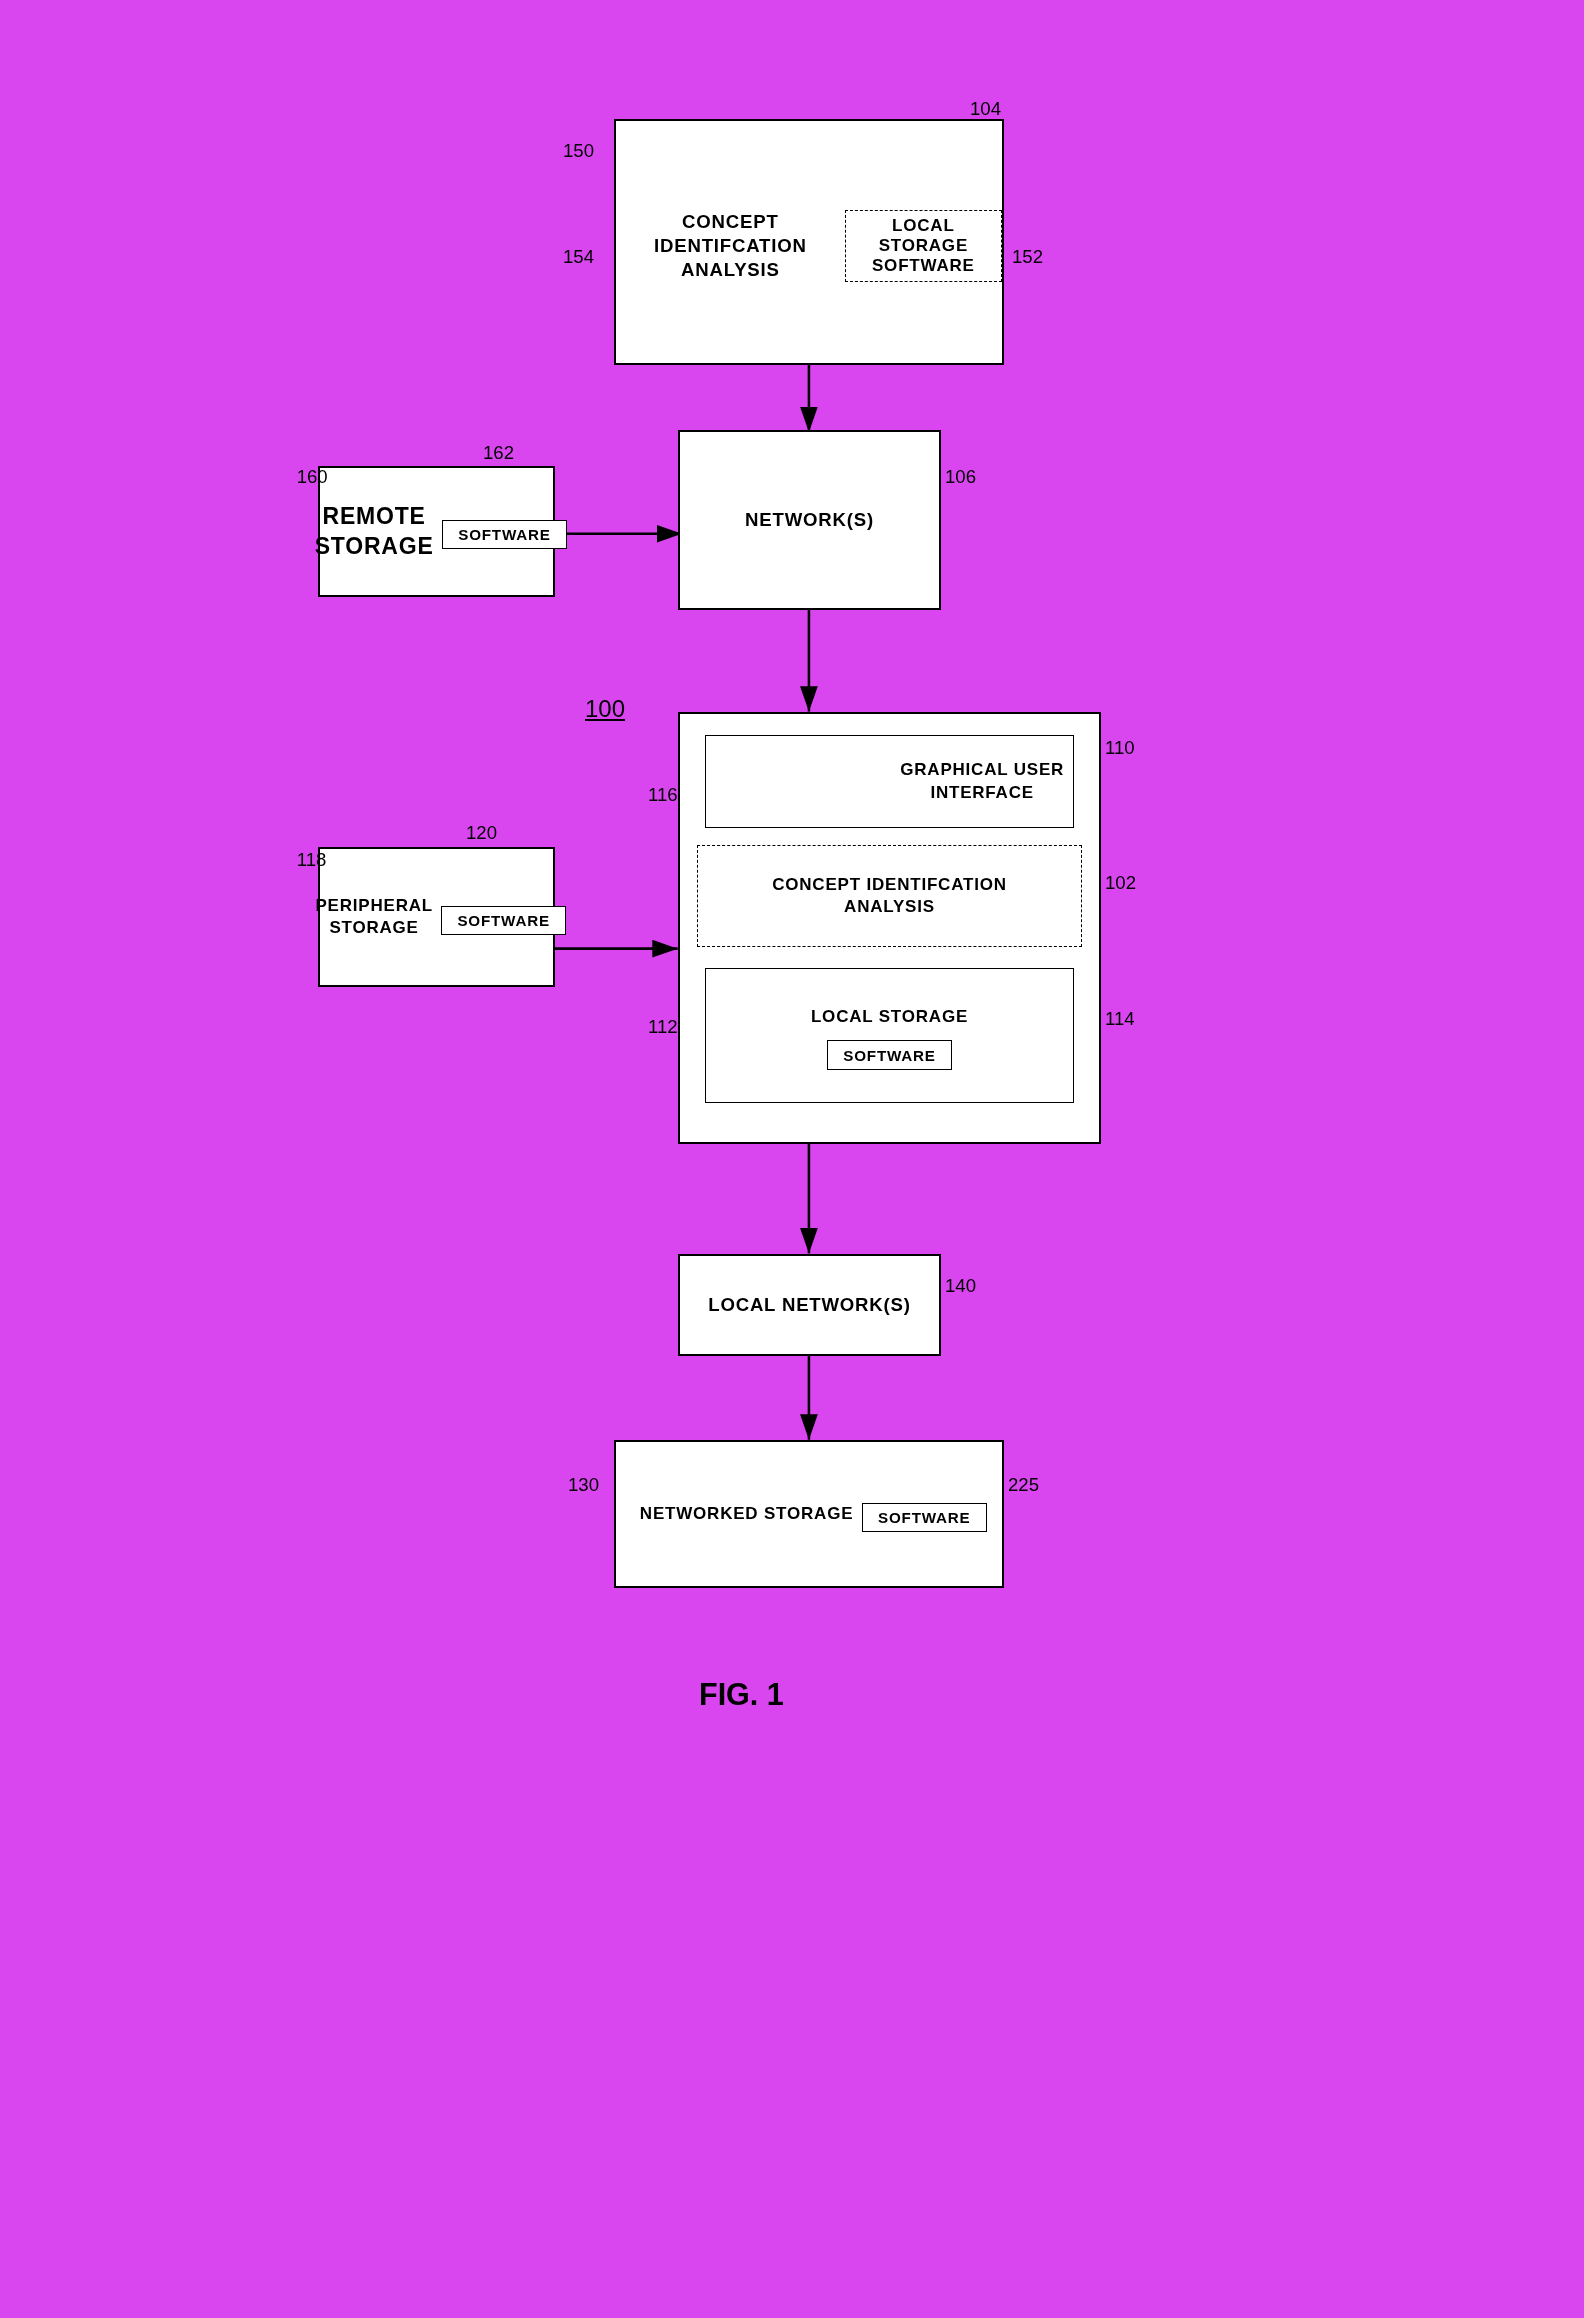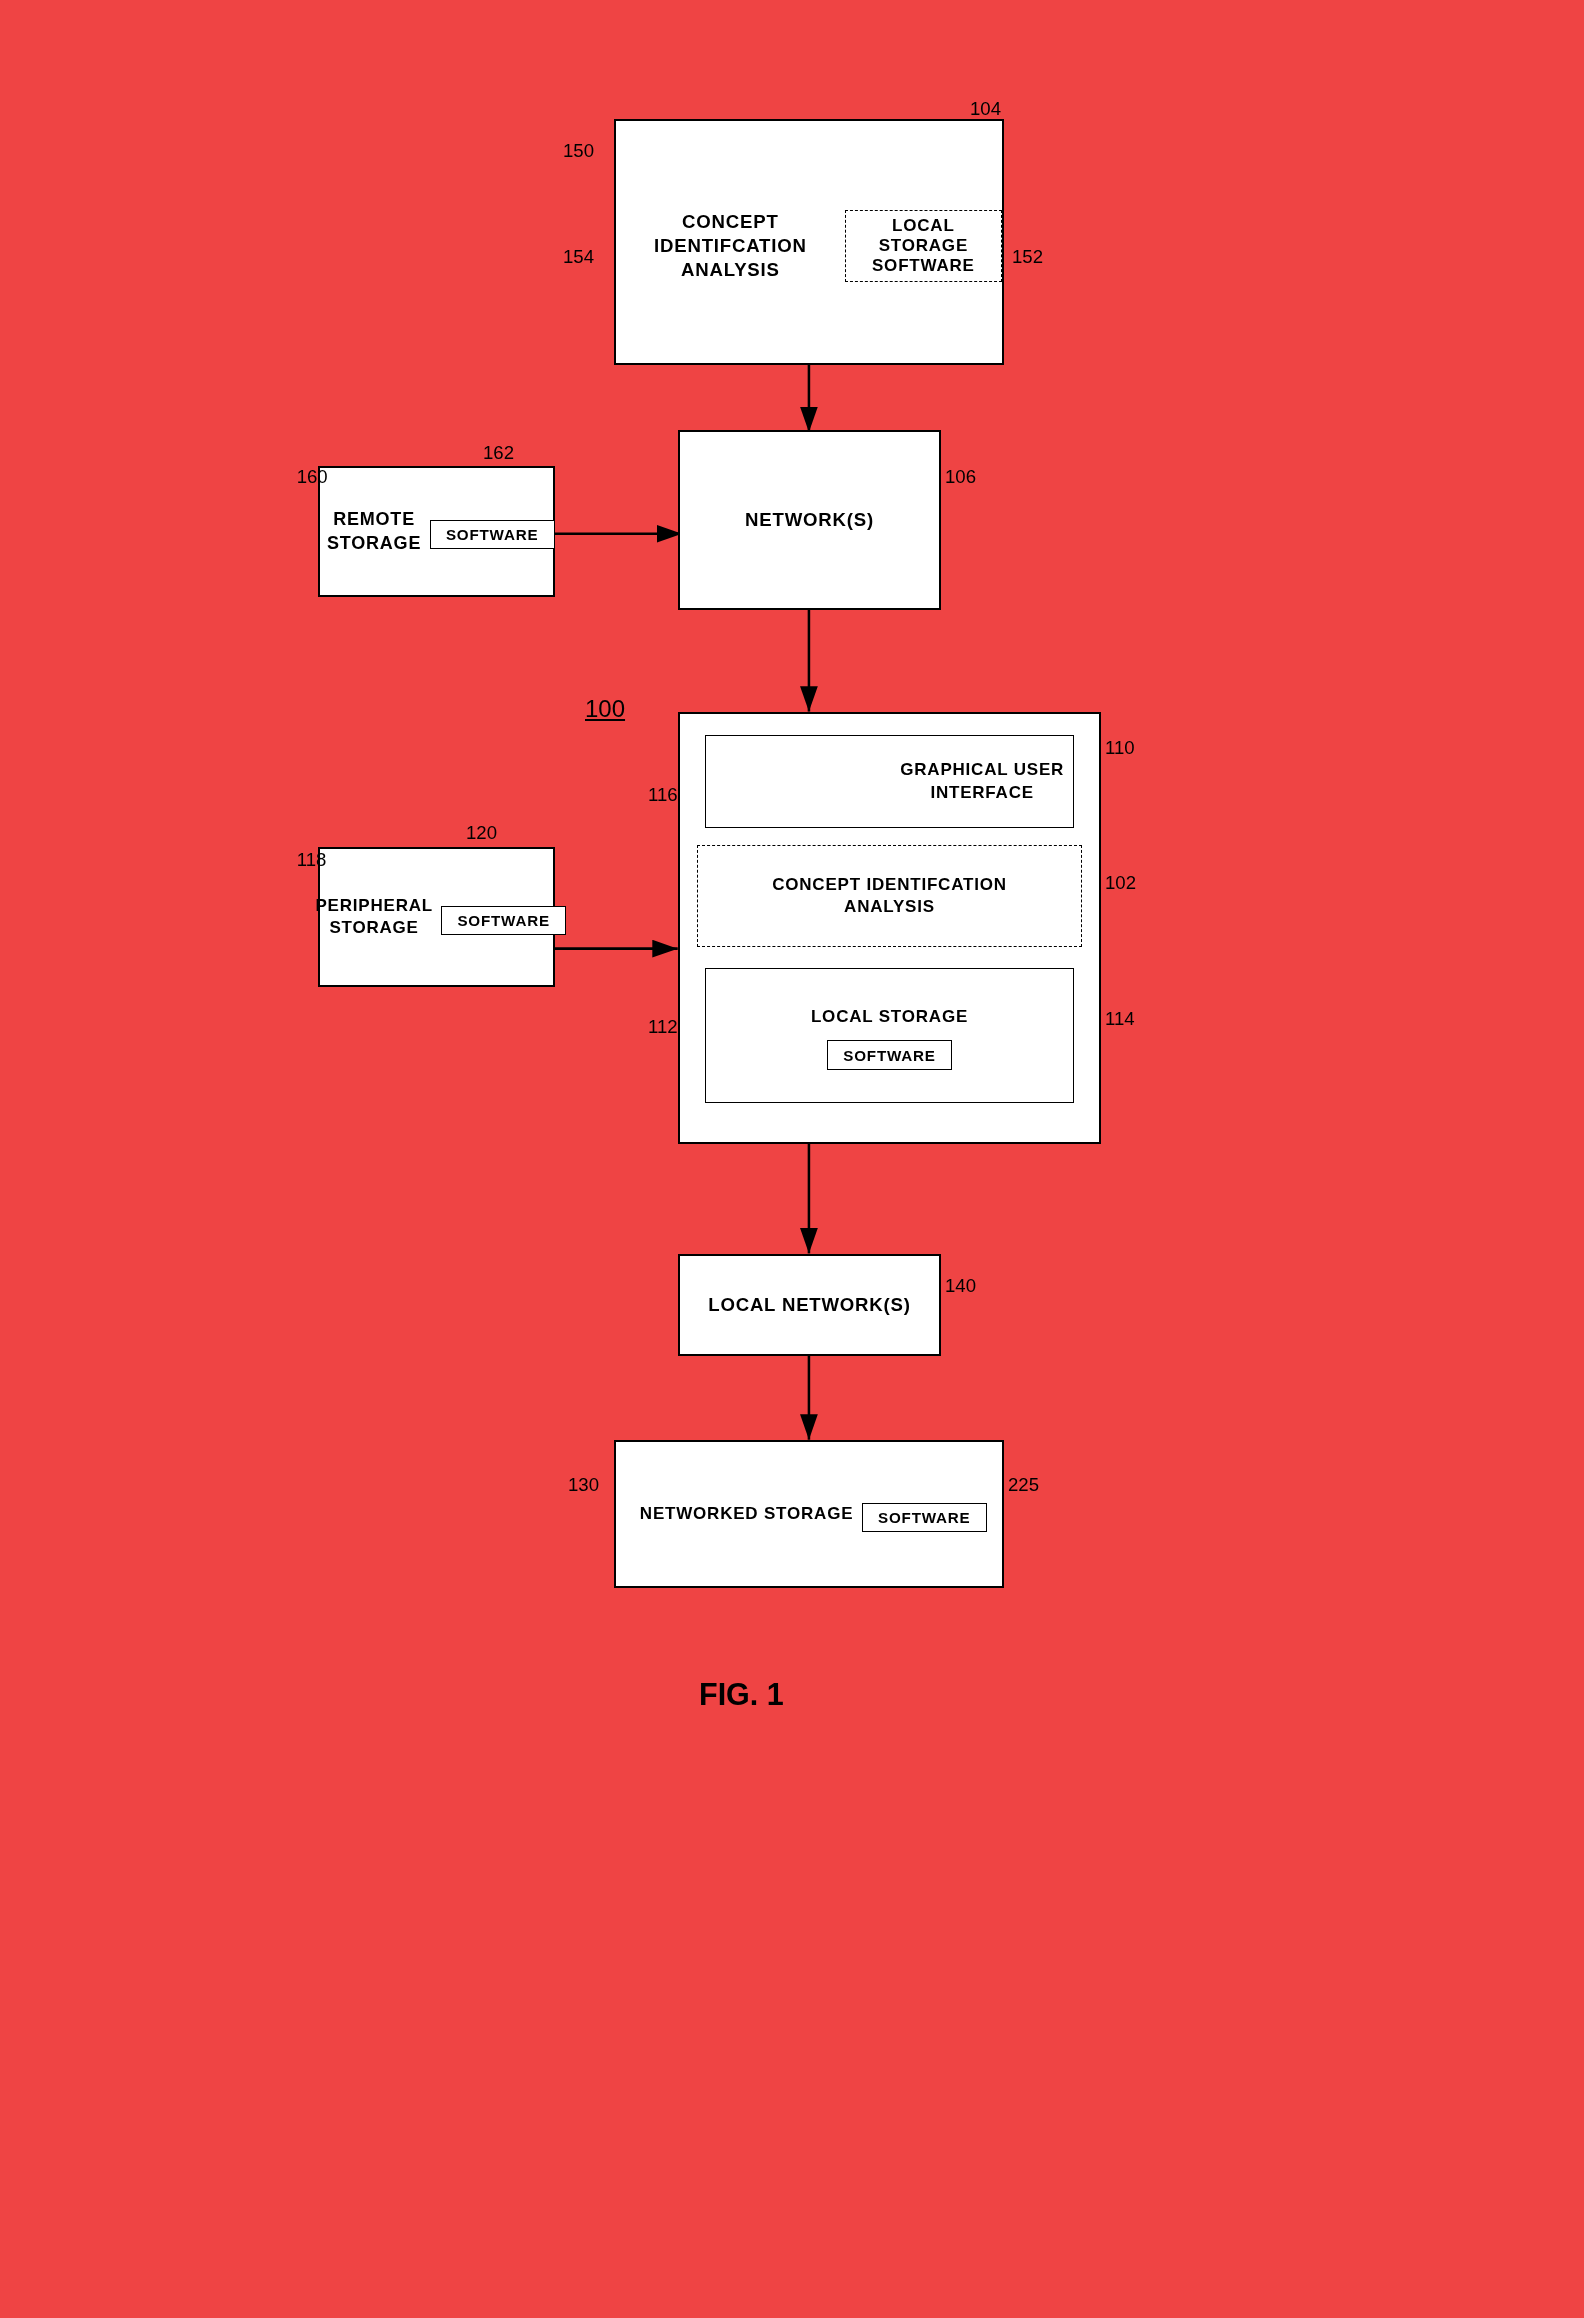--- a/index.html
+++ b/index.html
@@ -8,21 +8,21 @@
       font-family: Arial, sans-serif;
       width: 1584px;
       min-height: 2319px;
       display: flex;
       align-items: center;
       justify-content: center;
     }
     .page {
       width: 1584px;
       height: 2319px;
-      background: #ef4444;
+      background: #d946ef;
       position: relative;
       display: flex;
       flex-direction: column;
       align-items: center;
       padding-top: 51px;
     }
 
     .diagram-container {
       position: relative;
       width: 1016px;
@@ -132,21 +132,21 @@
       </div>
     </div>
 
     <div class="ref" style="left:279px; top:89px;">150</div>
 
     <div class="ref" style="left:279px; top:195px;">154</div>
 
     <div class="ref" style="left:728px; top:195px;">152</div>
 
     <div class="box" style="left:34px; top:415px; width:237px; height:131px;">
-      <div class="box-label" style="font-size:18px;">REMOTE STORAGE</div>
+      <div class="box-label" style="font-size:23px;">REMOTE STORAGE</div>
       <div class="inner-box" style="font-size:15.2px;">SOFTWARE</div>
     </div>
 
     <div class="ref" style="left:199px; top:391px;">162</div>
 
     <div class="ref" style="left:12.7px; top:415px;">160</div>
 
     <div class="box" style="left:394px; top:379px; width:263px; height:180px;">
       <div class="box-label">NETWORK(S)</div>
     </div>

